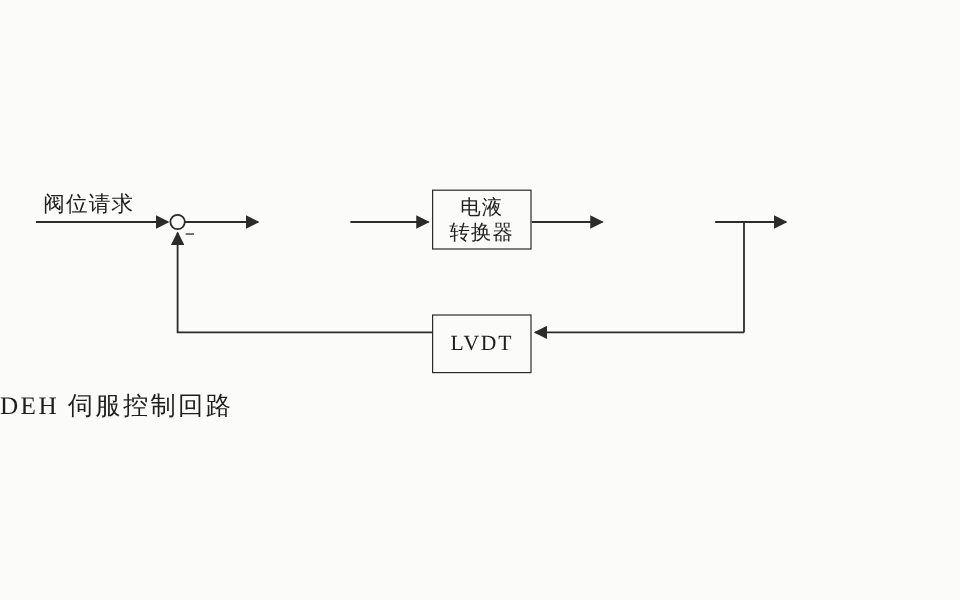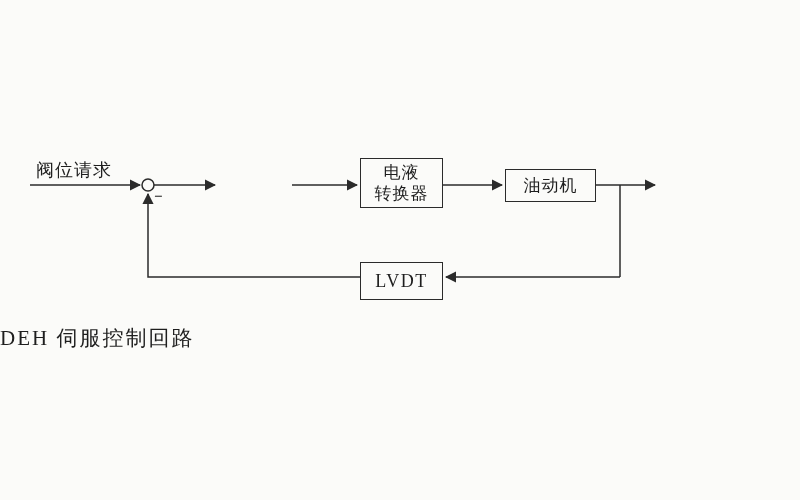--- a/index.html
+++ b/index.html
@@ -32,21 +32,21 @@
     align-items: center;
     justify-content: center;
     font-size: 17px;
     line-height: 1.25;
     text-align: center;
     letter-spacing: 1px;
   }
   .block-amplifier { left: 218px; top: 169px; width: 74px; height: 33px; }
   .block-converter { left: 360px; top: 158px; width: 83px; height: 50px; }
   .block-actuator  { left: 505px; top: 169px; width: 91px; height: 33px; }
-  .block-lvdt      { left: 360px; top: 262px; width: 83px; height: 38px; font-size: 18px; letter-spacing: 1.5px; }
+  .block-lvdt      { left: 360px; top: 262px; width: 83px; height: 49px; font-size: 18px; letter-spacing: 1.5px; }
   .signal-label {
     position: absolute;
     font-size: 18px;
     letter-spacing: 1px;
     white-space: nowrap;
   }
   .label-input  { left: 36px;  top: 158px; }
   .label-output { left: 596px; top: 156px; }
   .label-minus {
     position: absolute;
@@ -100,23 +100,20 @@
   <div class="signal-label label-input">阀位请求</div>
 
   <div class="label-minus">−</div>
 
 
   <div class="block block-converter">
     <span>电液</span>
     <span>转换器</span>
   </div>
 
-  <div class="block block-actuator">
-    <span>油动机</span>
-  </div>
 
 
   <div class="block block-lvdt">
     <span>LVDT</span>
   </div>
 
   <div class="caption">DEH 伺服控制回路</div>
 
 </div>
 

